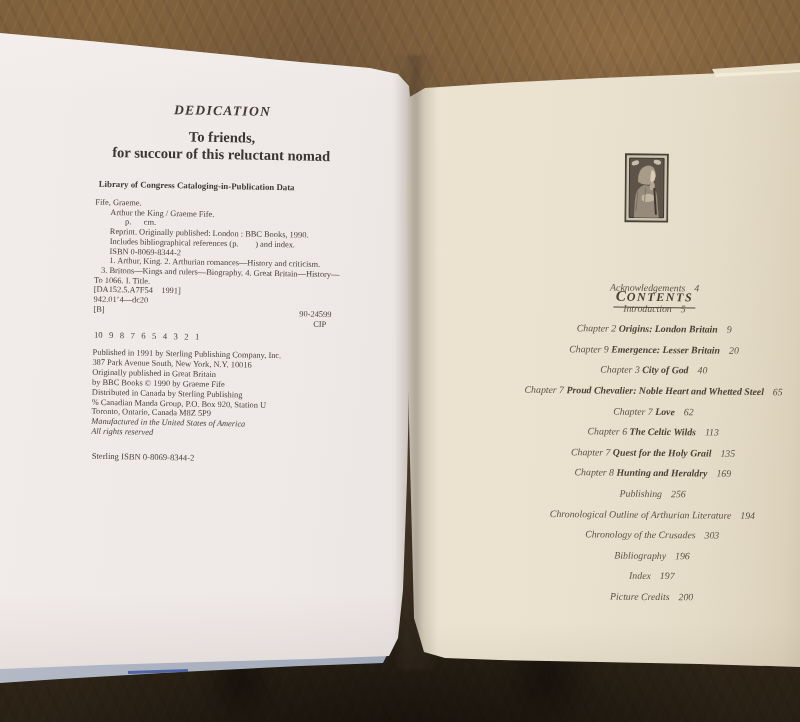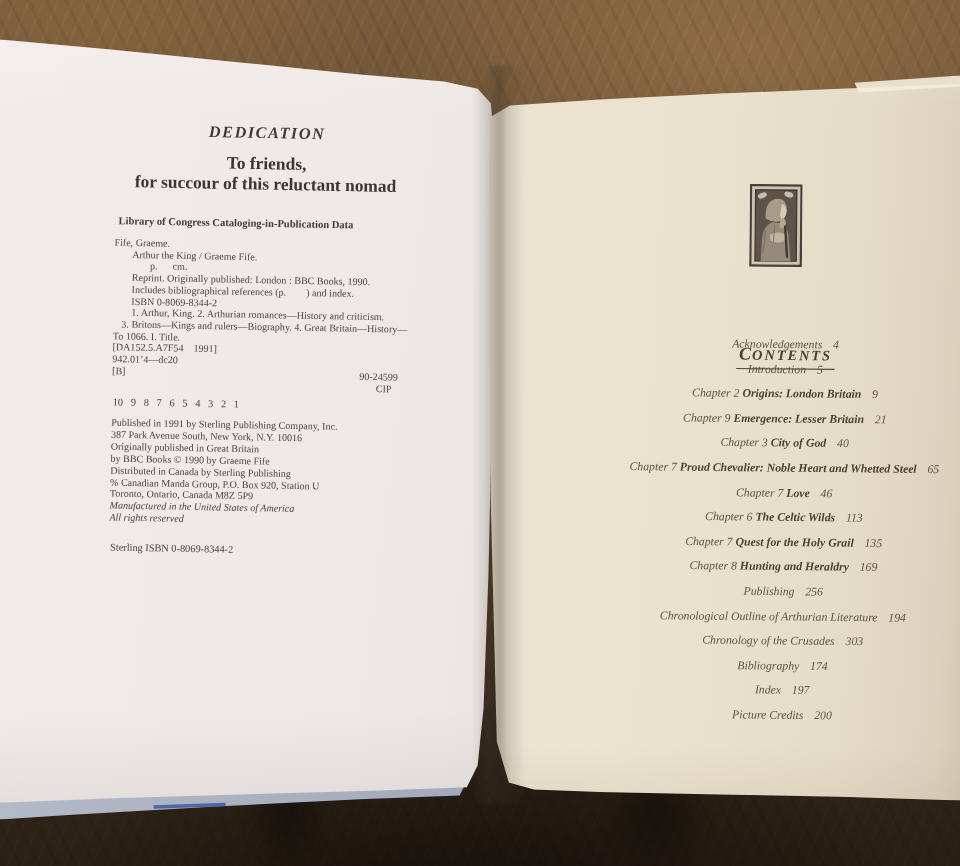--- a/index.html
+++ b/index.html
@@ -124,28 +124,28 @@
     </svg>
 
     <div class="contents-wrap">
       <span class="contents-word">Contents</span>
     </div>
 
     <div class="toc-list">
         <div class="toc-row"><span class="toc-title">Acknowledgements</span><span class="toc-page">4</span></div>
         <div class="toc-row"><span class="toc-title">Introduction</span><span class="toc-page">5</span></div>
         <div class="toc-row"><span class="toc-chap">Chapter 2 </span><span class="toc-title b">Origins: London Britain</span><span class="toc-page">9</span></div>
-        <div class="toc-row"><span class="toc-chap">Chapter 9 </span><span class="toc-title b">Emergence: Lesser Britain</span><span class="toc-page">21</span></div>
+        <div class="toc-row"><span class="toc-chap">Chapter 9 </span><span class="toc-title b">Emergence: Lesser Britain</span><span class="toc-page">20</span></div>
         <div class="toc-row"><span class="toc-chap">Chapter 3 </span><span class="toc-title b">City of God</span><span class="toc-page">40</span></div>
         <div class="toc-row"><span class="toc-chap">Chapter 7 </span><span class="toc-title b">Proud Chevalier: Noble Heart and Whetted Steel</span><span class="toc-page">65</span></div>
-        <div class="toc-row"><span class="toc-chap">Chapter 7 </span><span class="toc-title b">Love</span><span class="toc-page">46</span></div>
+        <div class="toc-row"><span class="toc-chap">Chapter 7 </span><span class="toc-title b">Love</span><span class="toc-page">62</span></div>
         <div class="toc-row"><span class="toc-chap">Chapter 6 </span><span class="toc-title b">The Celtic Wilds</span><span class="toc-page">113</span></div>
         <div class="toc-row"><span class="toc-chap">Chapter 7 </span><span class="toc-title b">Quest for the Holy Grail</span><span class="toc-page">135</span></div>
         <div class="toc-row"><span class="toc-chap">Chapter 8 </span><span class="toc-title b">Hunting and Heraldry</span><span class="toc-page">169</span></div>
         <div class="toc-row"><span class="toc-title">Publishing</span><span class="toc-page">256</span></div>
         <div class="toc-row"><span class="toc-title">Chronological Outline of Arthurian Literature</span><span class="toc-page">194</span></div>
         <div class="toc-row"><span class="toc-title">Chronology of the Crusades</span><span class="toc-page">303</span></div>
-        <div class="toc-row"><span class="toc-title">Bibliography</span><span class="toc-page">174</span></div>
+        <div class="toc-row"><span class="toc-title">Bibliography</span><span class="toc-page">196</span></div>
         <div class="toc-row"><span class="toc-title">Index</span><span class="toc-page">197</span></div>
         <div class="toc-row"><span class="toc-title">Picture Credits</span><span class="toc-page">200</span></div>
       </div>
   </div>
 </div>
 
 </body></html>

